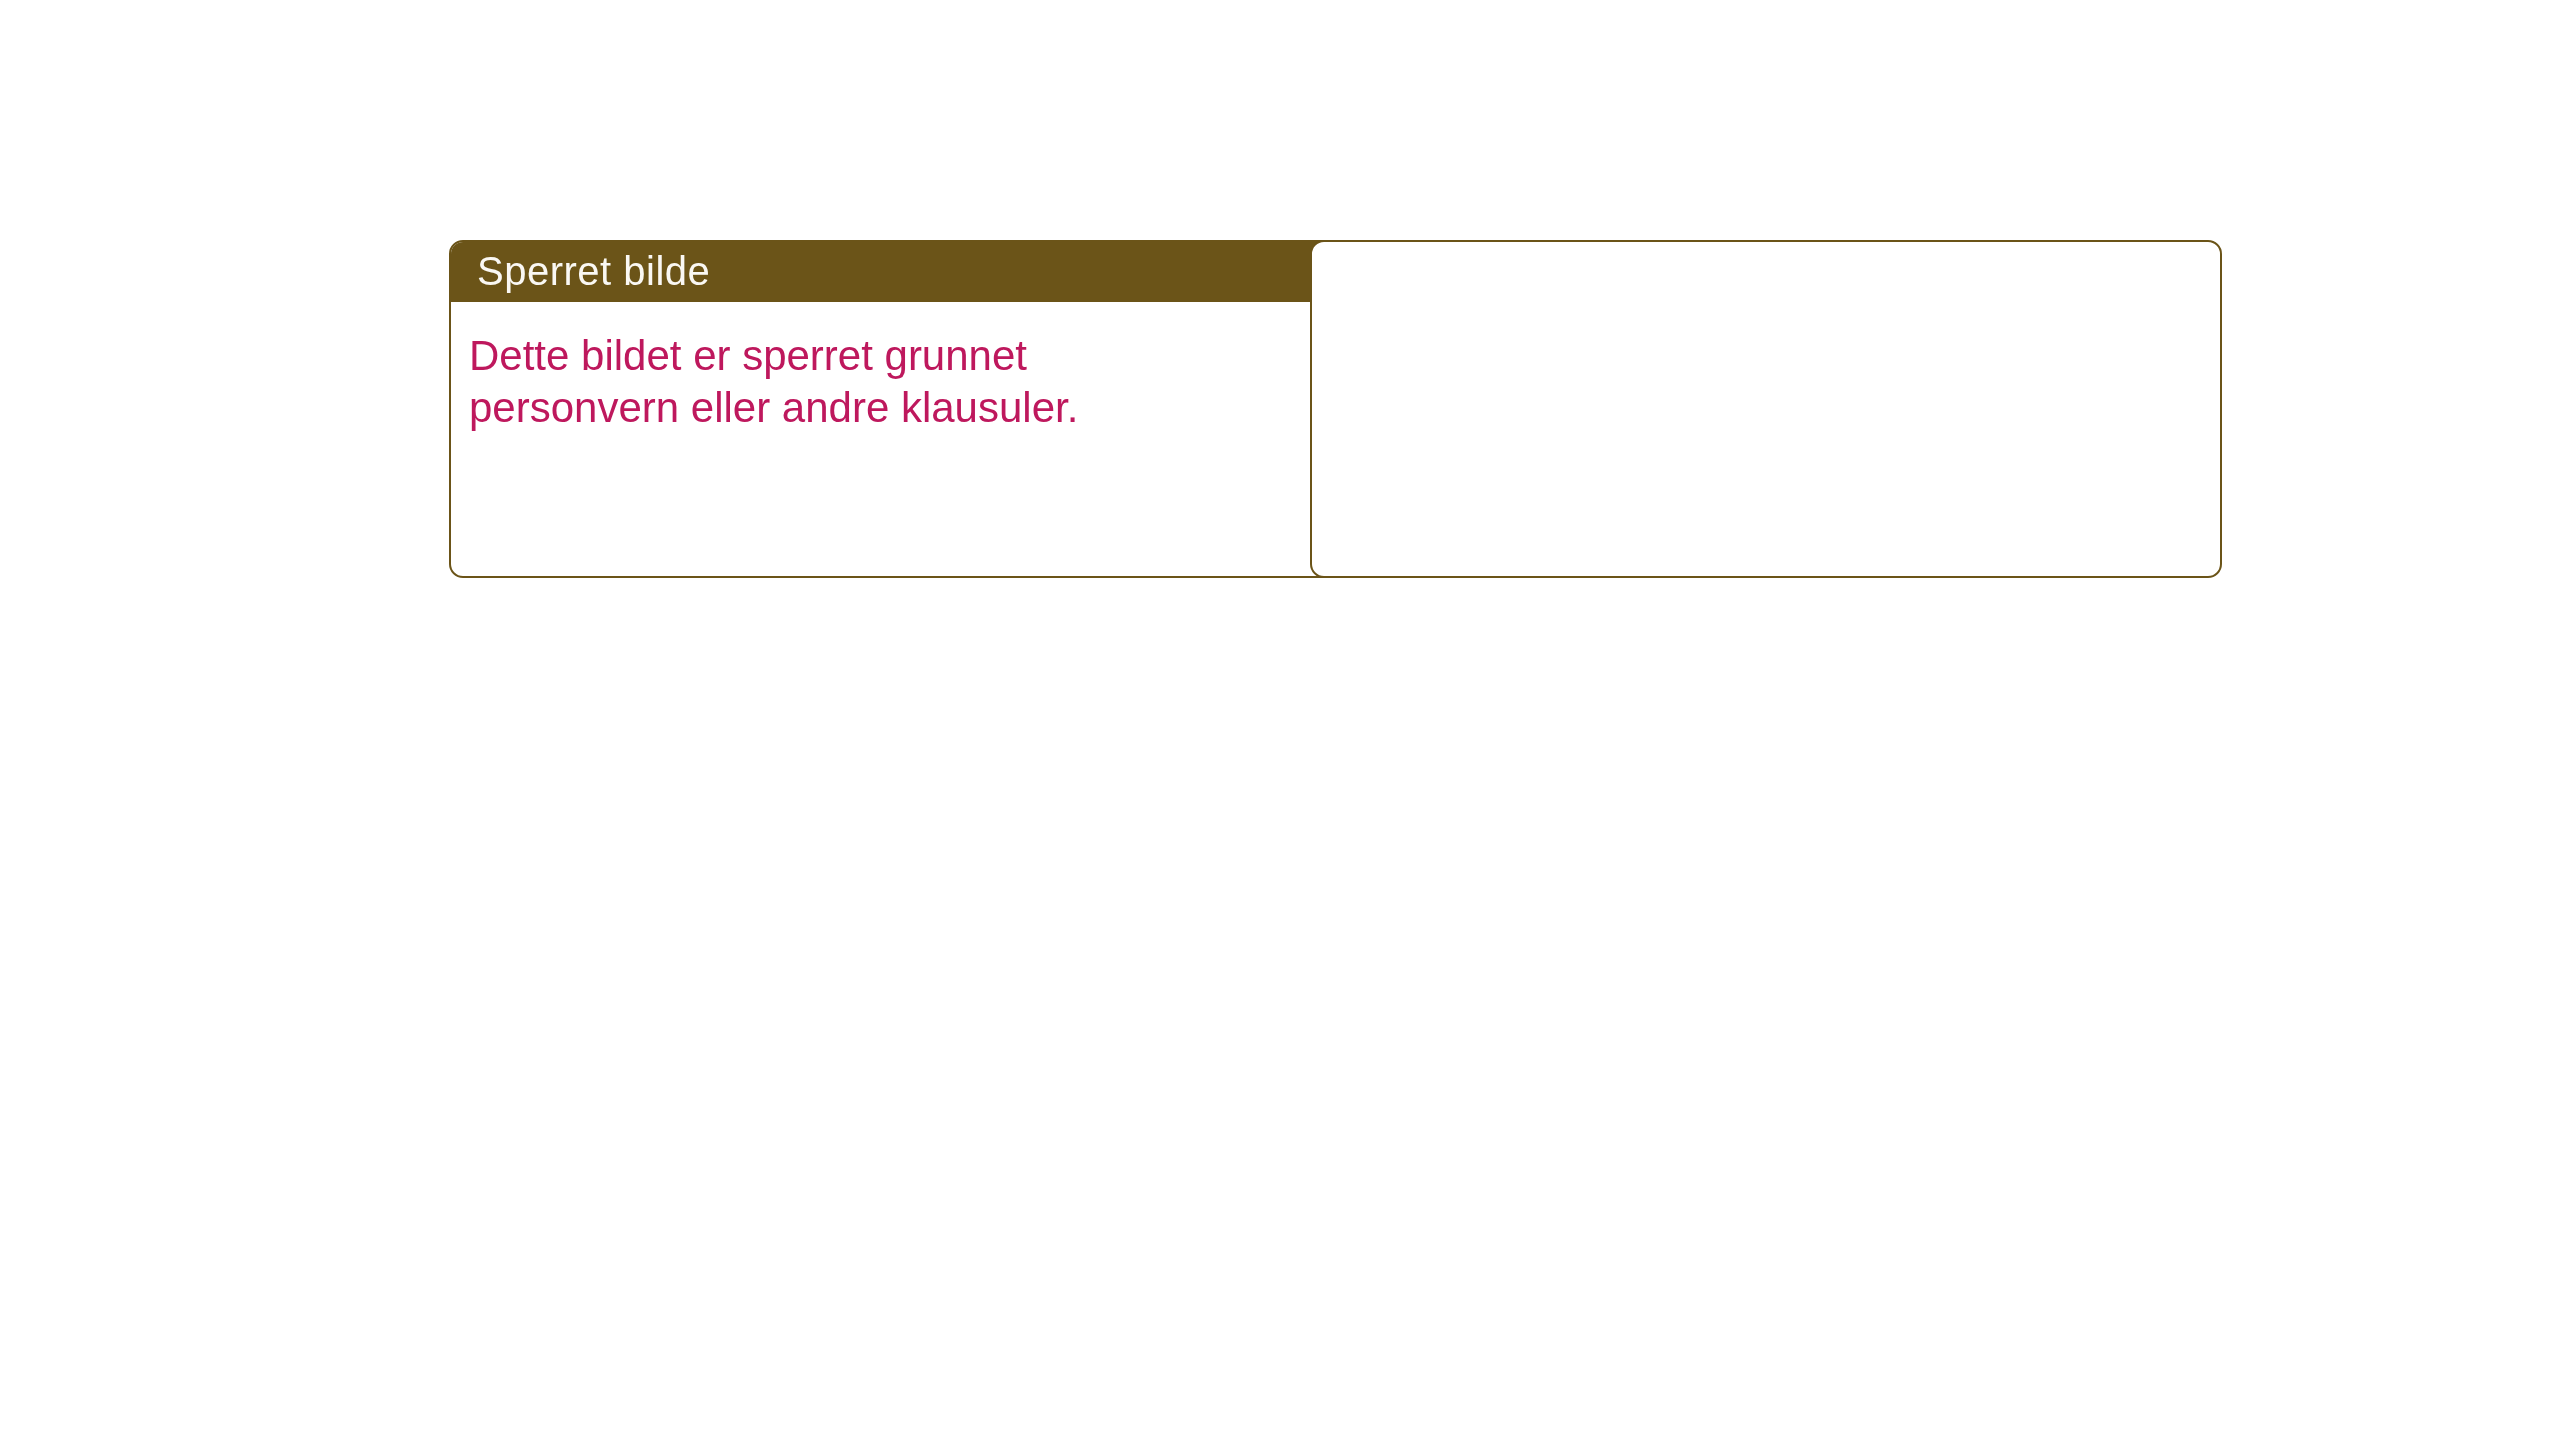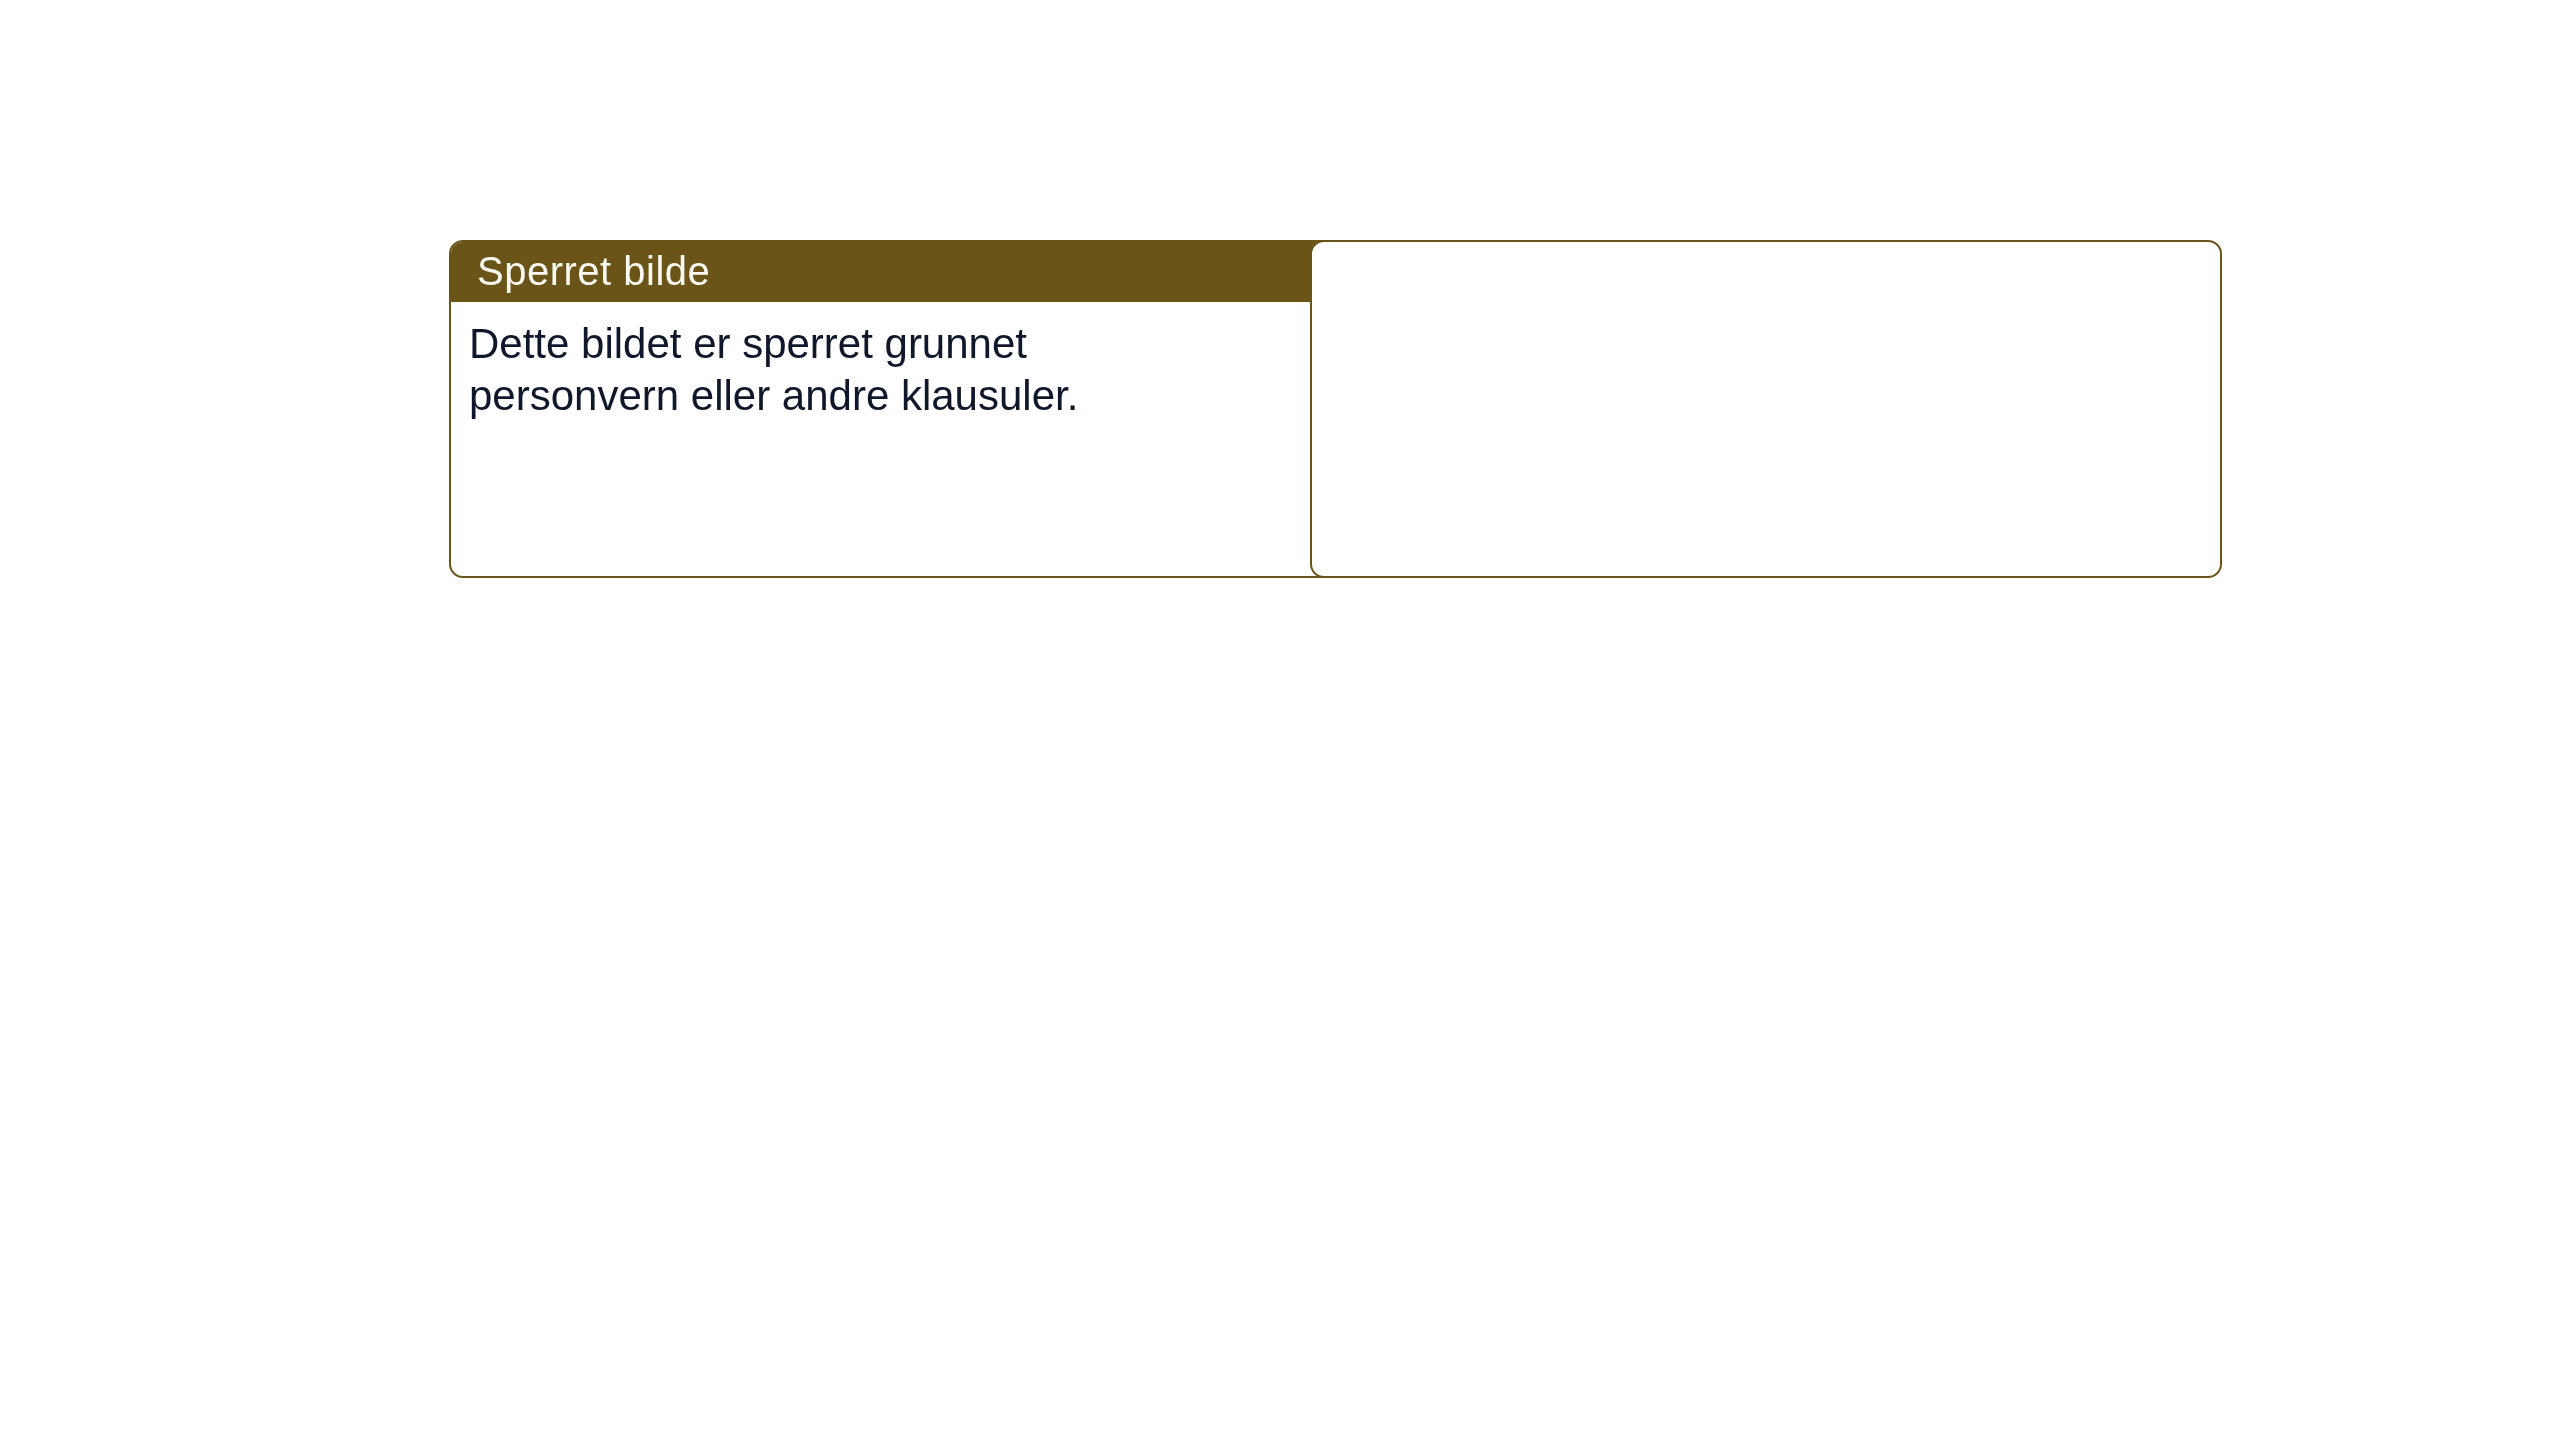--- a/index.html
+++ b/index.html
@@ -38,22 +38,22 @@
   }
   .notice-card .title-text {
     color: #FAF8F3;
     font-size: 40px;
     line-height: 1;
     letter-spacing: 0.5px;
     white-space: nowrap;
   }
   .notice-card .card-body {
     box-sizing: border-box;
-    padding: 16px 24px 0 18px;
-    color: #0f172a;
+    padding: 28px 24px 0 18px;
+    color: #be185d;
     font-size: 42px;
     line-height: 52px;
     white-space: pre-line;
   }
 </style>
 </head>
 <body>
 
 <div class="notice-card card-left">
   <div class="title-bar">

